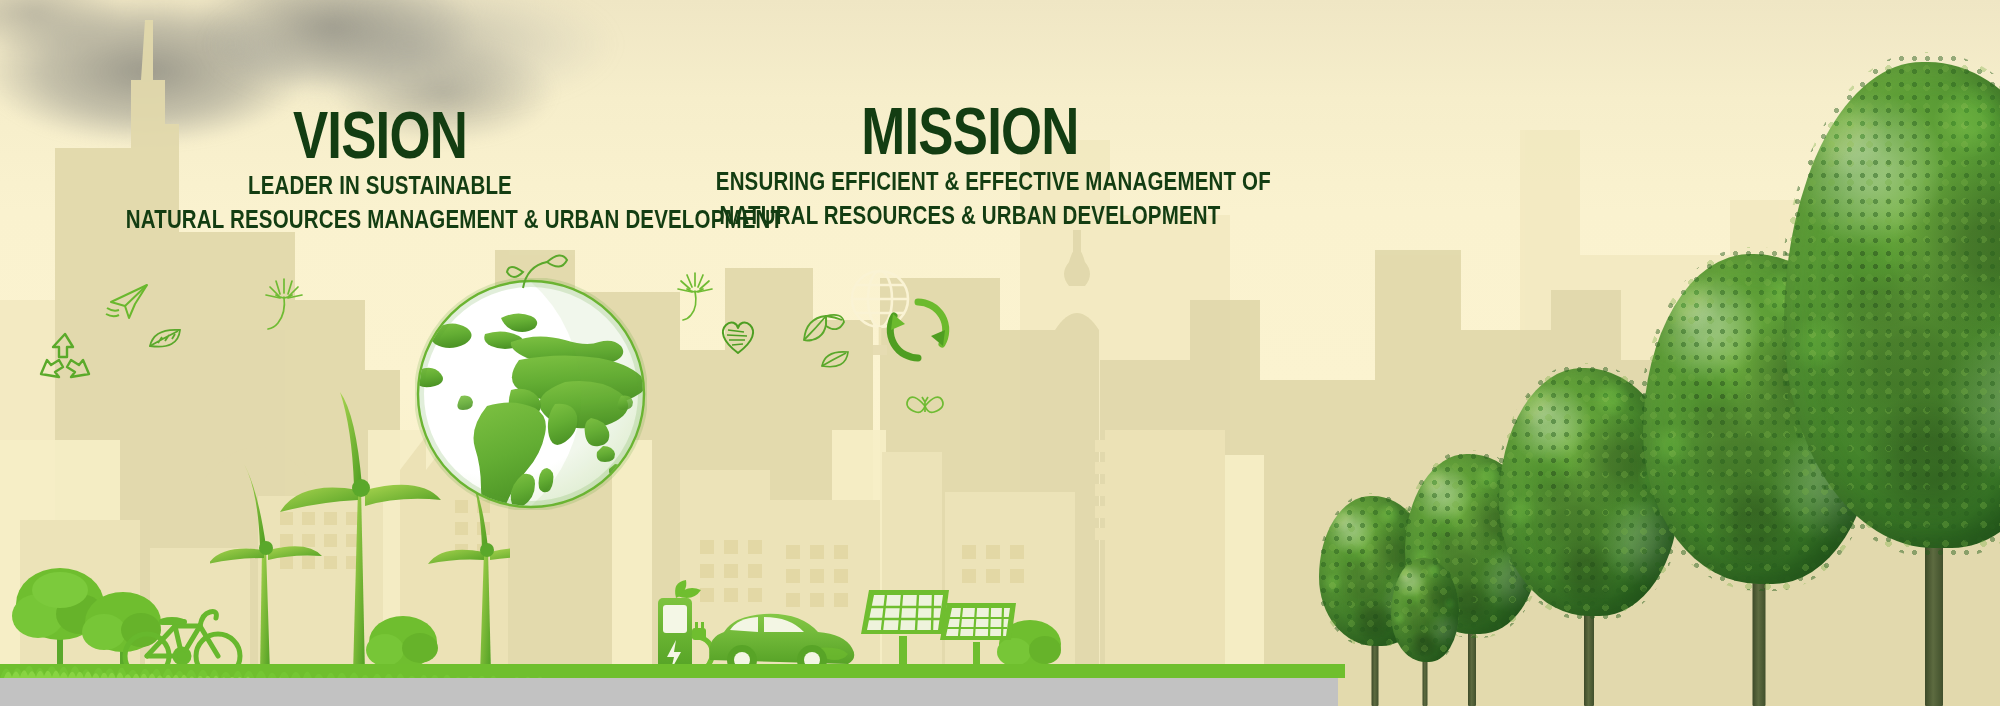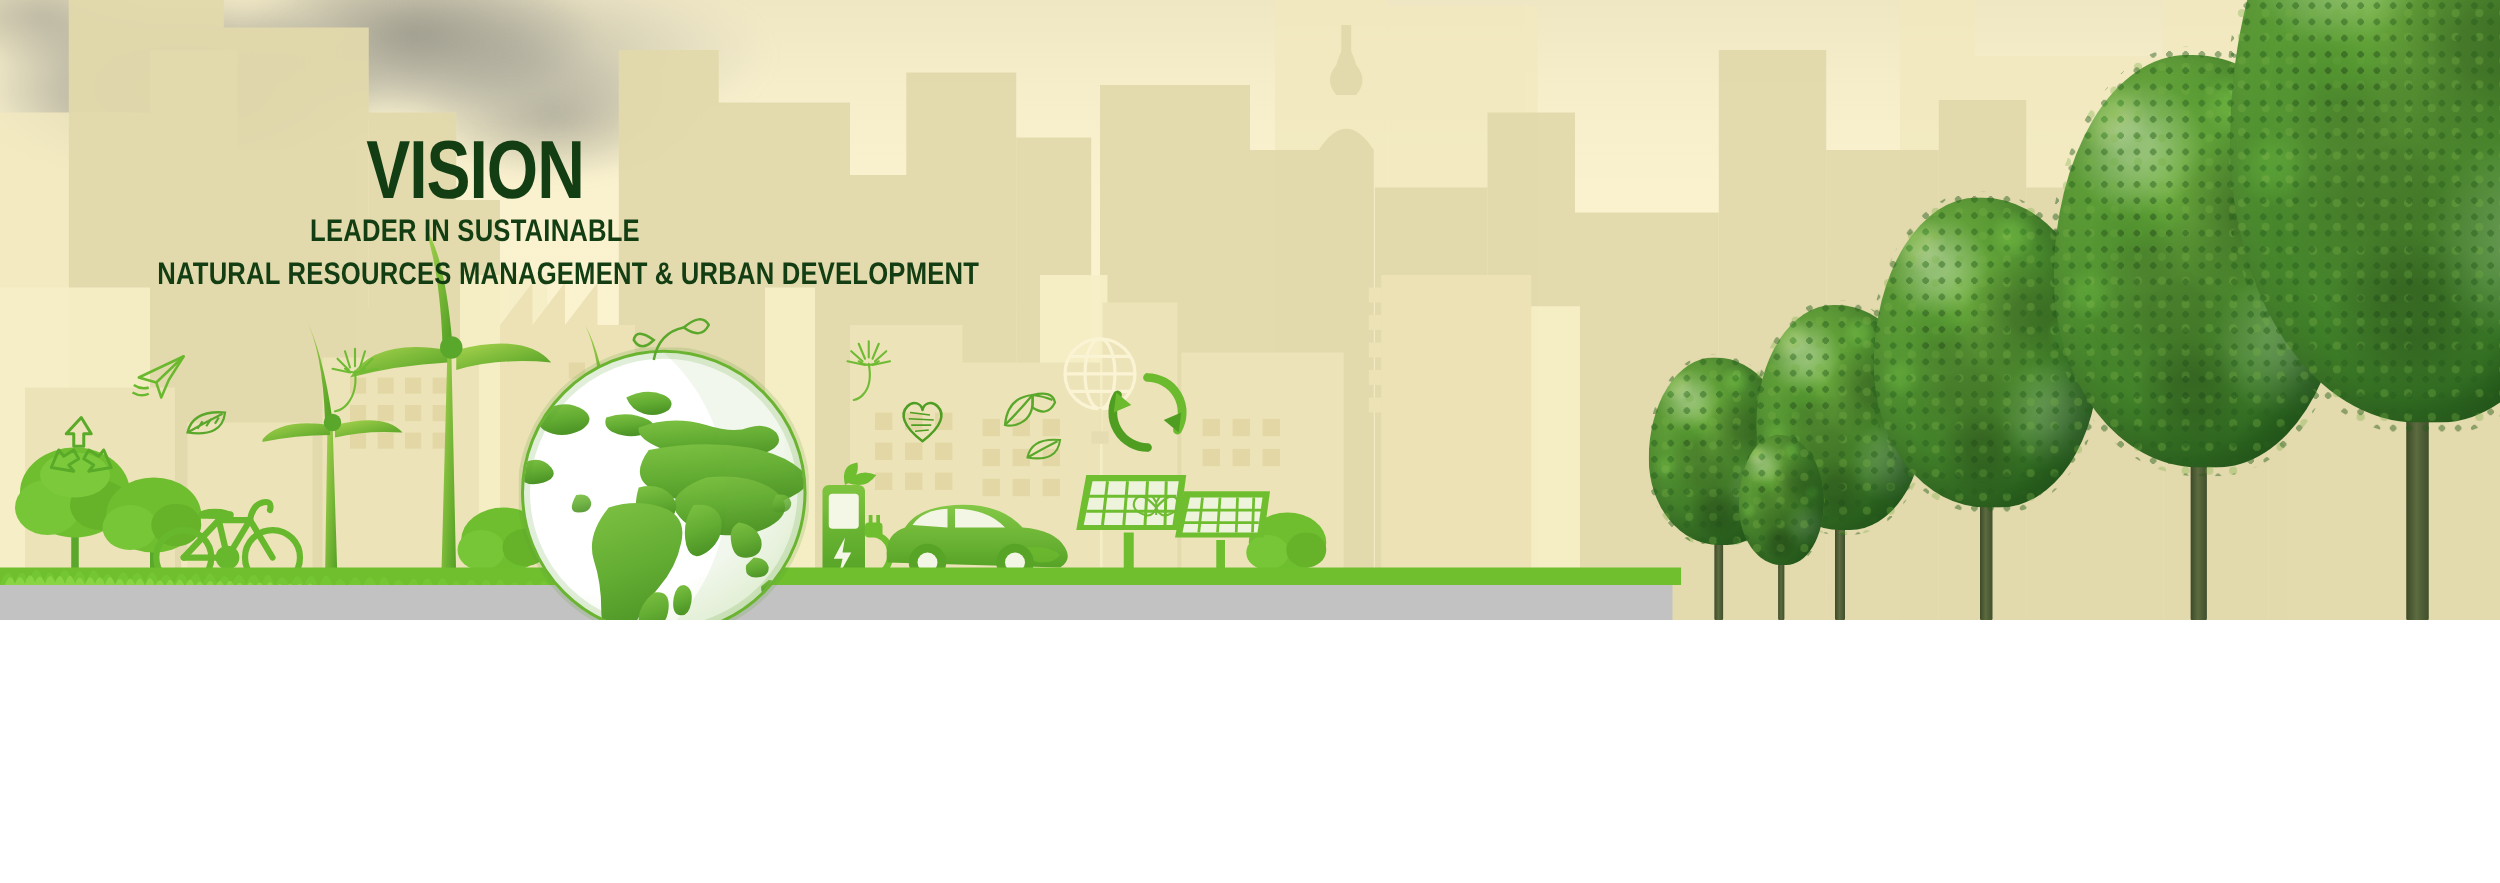--- a/index.html
+++ b/index.html
@@ -2,21 +2,21 @@
 <html><head>
 <meta charset="utf-8">
 <title>Vision &amp; Mission Eco Banner</title>
 <style>
   html,body{margin:0;padding:0;background:#ffffff;}
   body{font-family:"Liberation Sans", sans-serif;}
 
   .banner{
     position:relative;
     width:2000px;
-    height:496px;
+    height:706px;
     overflow:hidden;
     background:linear-gradient(180deg,#efe6c4 0%,#f6eecb 14%,#faf2cf 30%,#fbf3d0 55%,#faf1cb 78%,#f7eec3 100%);
   }
 
   
   .smog{
     position:absolute; left:-40px; top:-90px; width:620px; height:260px;
     background:
       radial-gradient(ellipse 210px 95px at 30% 62%, rgba(122,122,116,.72) 0%, rgba(140,140,132,.45) 48%, rgba(160,160,150,0) 78%),
       radial-gradient(ellipse 180px 80px at 60% 45%, rgba(110,110,104,.62) 0%, rgba(150,150,140,.30) 55%, rgba(170,170,160,0) 80%),
@@ -258,20 +258,25 @@
       </g>
     </svg>
   </div>
 
   <div class="txt" id="vision-block">
     <h1>VISION</h1>
     <p class="sub">LEADER IN SUSTAINABLE</p>
     <p class="sub">NATURAL RESOURCES MANAGEMENT &amp; URBAN DEVELOPMENT</p>
   </div>
 
+  <div class="txt" id="mission-block">
+    <h1>MISSION</h1>
+    <p class="sub">ENSURING EFFICIENT &amp; EFFECTIVE MANAGEMENT OF</p>
+    <p class="sub">NATURAL RESOURCES &amp; URBAN DEVELOPMENT</p>
+  </div>
 
   <div class="ill" id="recycle-tri">
     <svg width="60" height="56" viewBox="0 0 60 56" fill="none" stroke="#5aaa2a" stroke-width="2.4" stroke-linejoin="round">
       <path d="M30 4 L38 17 L32 17 L32 27 L24 27 L24 17 L18 17 Z" fill="none"></path>
       <path d="M6 44 L12 30 L16 35 L24 30 L28 37 L20 42 L24 47 Z" fill="none"></path>
       <path d="M54 44 L48 30 L44 35 L36 30 L32 37 L40 42 L36 47 Z" fill="none"></path>
     </svg>
   </div>
 
   <div class="ill" id="paper-plane">

